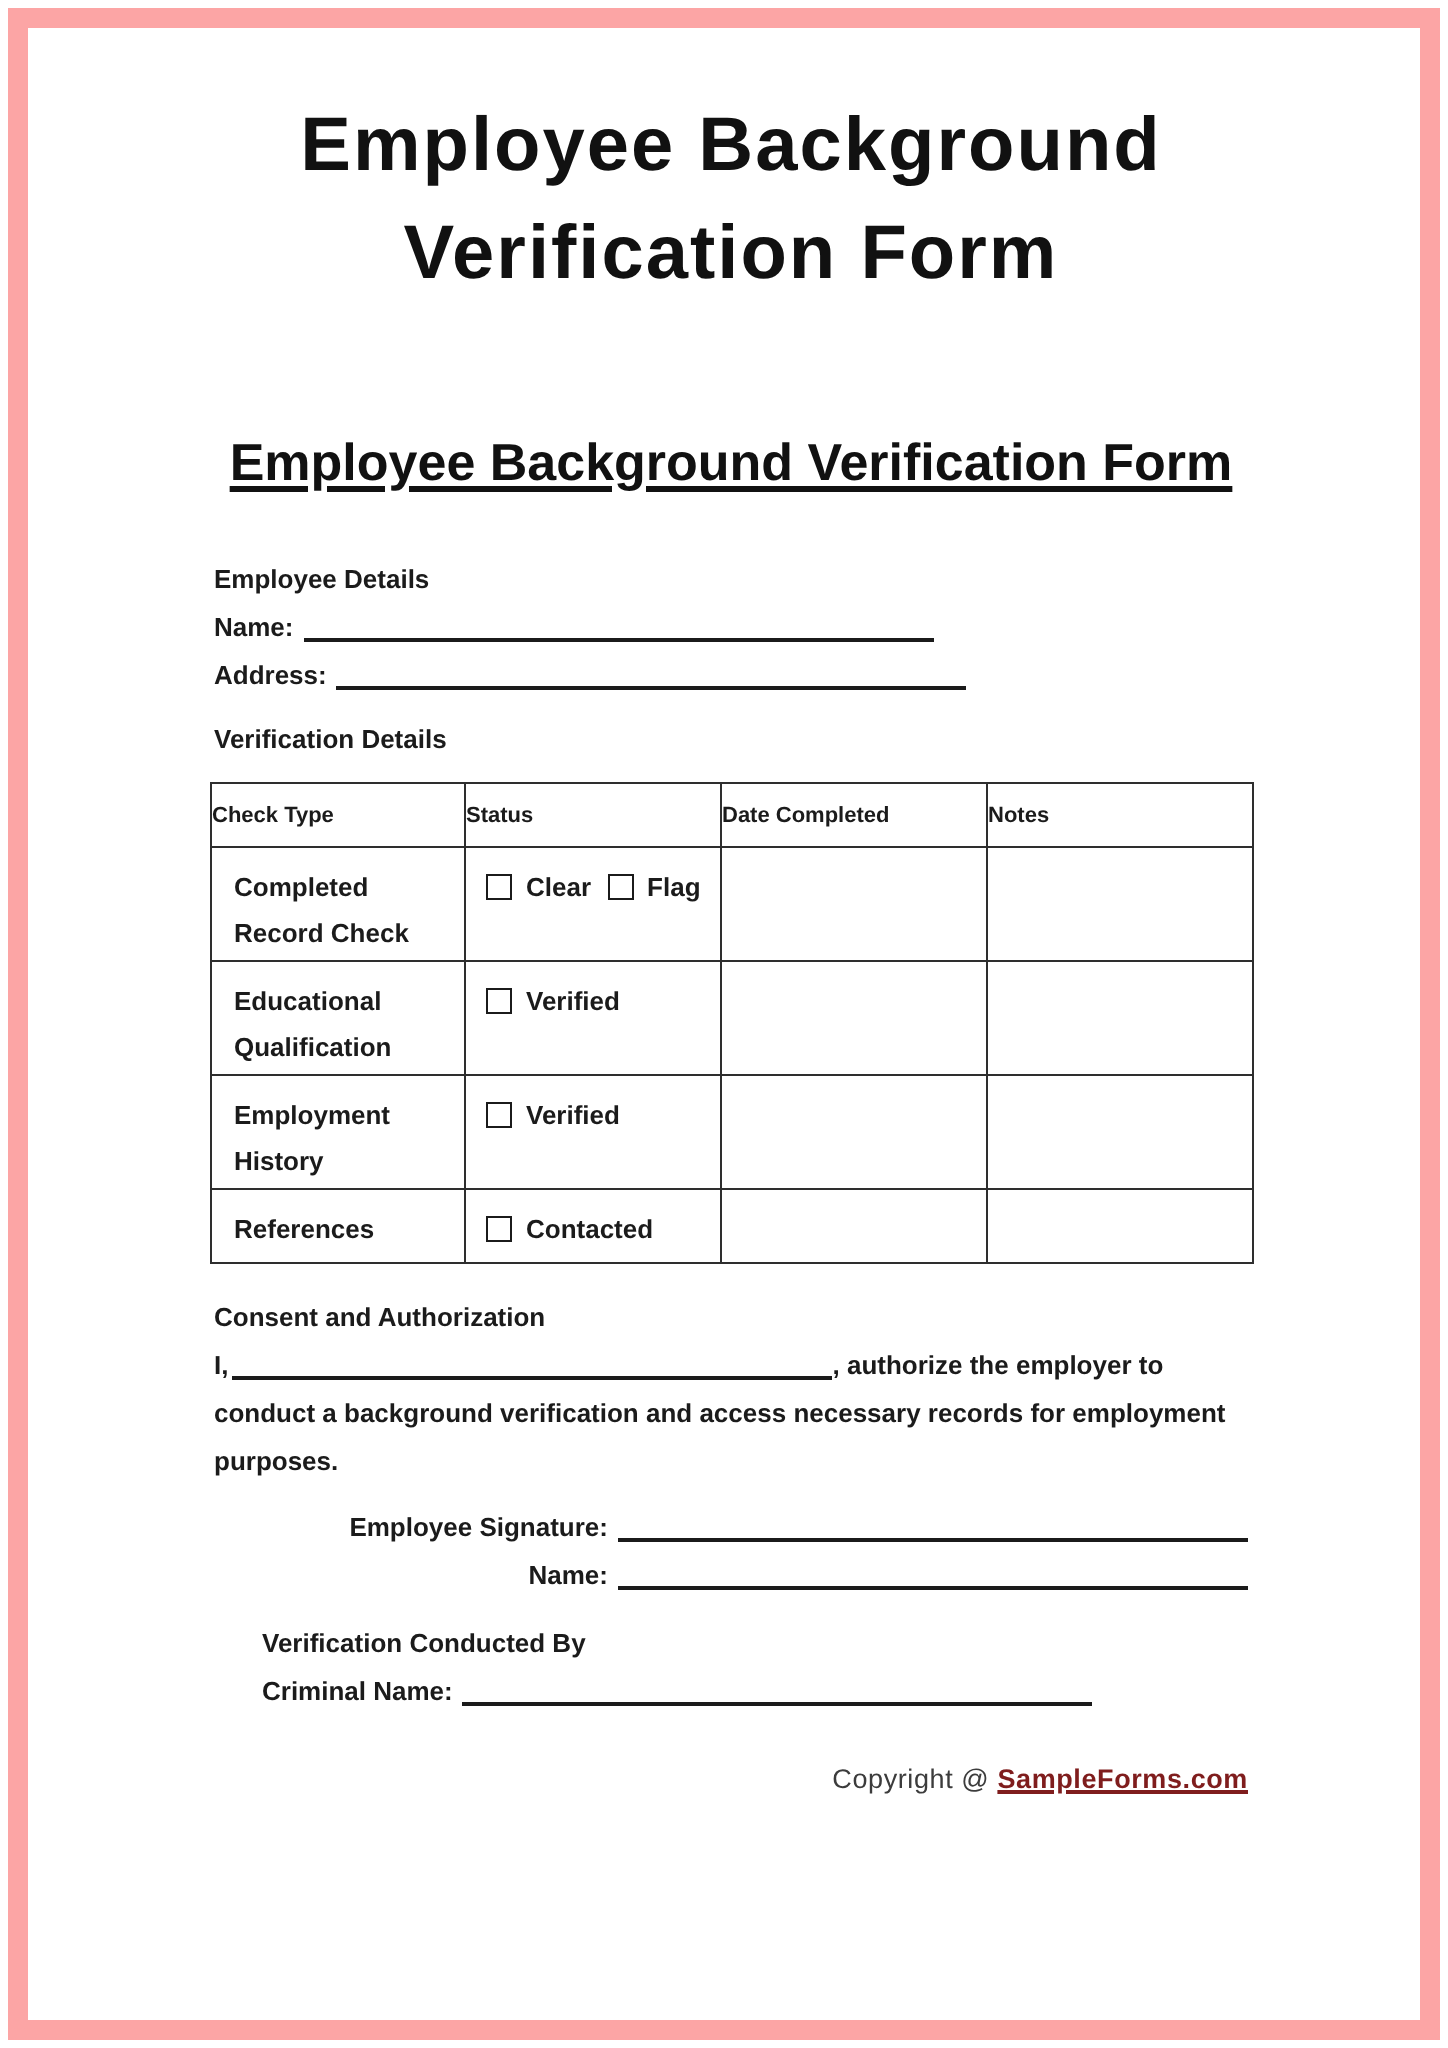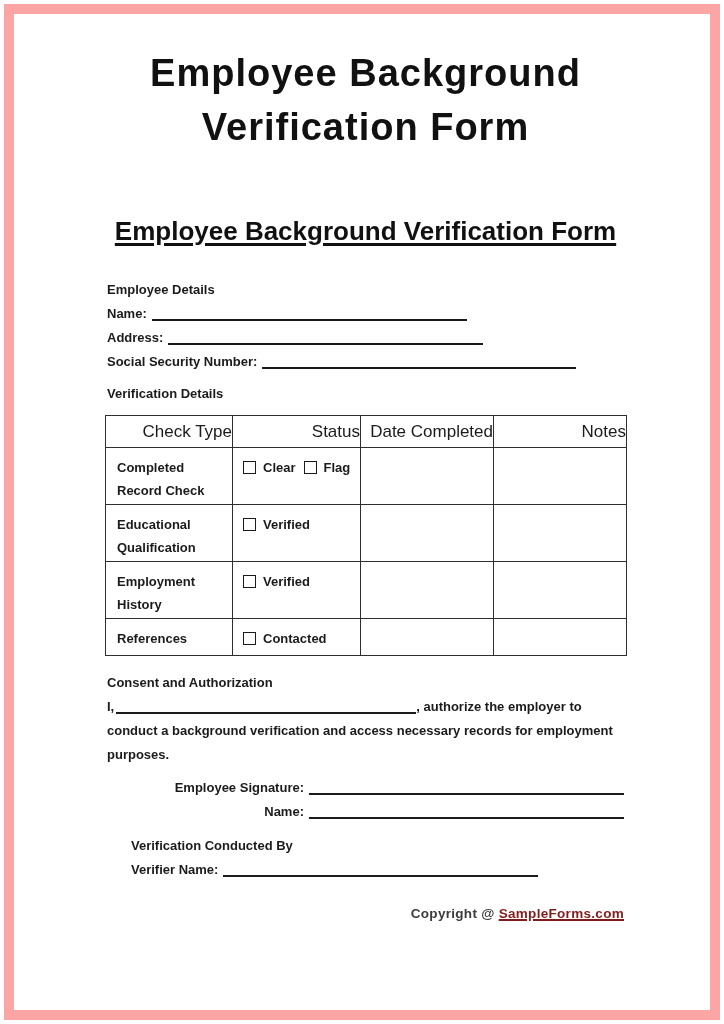--- a/index.html
+++ b/index.html
@@ -34,21 +34,21 @@
   .w300 { width:300px; }
 
   .vd-title { margin-top:8px; }
 
   .vtable {
     border-collapse:collapse; table-layout:fixed; width:517px;
     margin-top:9px; margin-left:-2px;
   }
   .vtable th, .vtable td { border:1.5px solid #2e2e2e; }
   .vtable th {
-    height:31px; font-size:17px; font-weight:400; text-align:right; vertical-align:middle;
+    height:31px; font-size:11px; font-weight:700; text-align:left; vertical-align:middle;
   }
   .col-ct { width:126px; } .col-st { width:127px; } .col-dc { width:132px; } .col-nt { width:132px; }
   .vtable td {
     vertical-align:top; padding:8px 8px 0 11px; font-size:13px; font-weight:700; line-height:23px;
   }
   tr.row-tall { height:57px; }
   tr.row-short { height:37px; }
   td.st { white-space:nowrap; padding-left:10px; }
   .cb {
     display:inline-block; width:11px; height:11px; border:1.7px solid #1b1b1b;
@@ -57,21 +57,21 @@
   .opt + .opt { margin-left:8px; }
 
   .consent-title { margin-top:15px; }
   .consent-text { font-size:13px; font-weight:700; line-height:24px; width:517px; }
   .consent-text .blank { margin-left:2px; }
 
   .sig-block { margin-top:9px;text-align:right; }
   .verifier-block { margin-top:10px;margin-left:24px; }
 
   .footer { margin-top:23px; text-align:right; font-size:13.5px; line-height:18px; }
-  .cp { color:#3c3c3c; font-weight:700; letter-spacing:0.3px;text-align:center; }
+  .cp { color:#3c3c3c; font-weight:400; letter-spacing:0.3px;text-align:center; }
   .site-link {
     color:#7f1d1d; font-weight:700; text-decoration:underline;
     text-decoration-thickness:1.5px; margin-left:4px; letter-spacing:0.3px; cursor:pointer;
   }
 </style>
 </head>
 <body>
 
 <div class="frame">
   <div class="content">
@@ -80,23 +80,20 @@
 
     <h2 class="form-heading">Employee Background Verification Form</h2>
 
     <div class="employee-section">
       <div class="sec-title">Employee Details</div>
       <div class="field-row">
         <span>Name:</span><span class="blank w315"></span>
       </div>
       <div class="field-row">
         <span>Address:</span><span class="blank w315"></span>
-      </div>
-      <div class="field-row">
-        <span>Social Security Number:</span><span class="blank w314"></span>
       </div>
     </div>
 
     <div class="sec-title vd-title">Verification Details</div>
 
     <table class="vtable">
       <thead>
         <tr>
           <th class="col-ct">Check Type</th>
           <th class="col-st">Status</th>
@@ -150,21 +147,21 @@
         <span>Employee Signature:</span><span class="blank w315"></span>
       </div>
       <div class="field-row">
         <span>Name:</span><span class="blank w315"></span>
       </div>
     </div>
 
     <div class="verifier-block">
       <div class="sec-title">Verification Conducted By</div>
       <div class="field-row">
-        <span>Verifier Name:</span><span class="blank w315"></span>
+        <span>Criminal Name:</span><span class="blank w315"></span>
       </div>
     </div>
 
     <div class="footer">
       <span class="cp">Copyright @</span><a class="site-link">SampleForms.com</a>
     </div>
 
   </div>
 </div>
 

